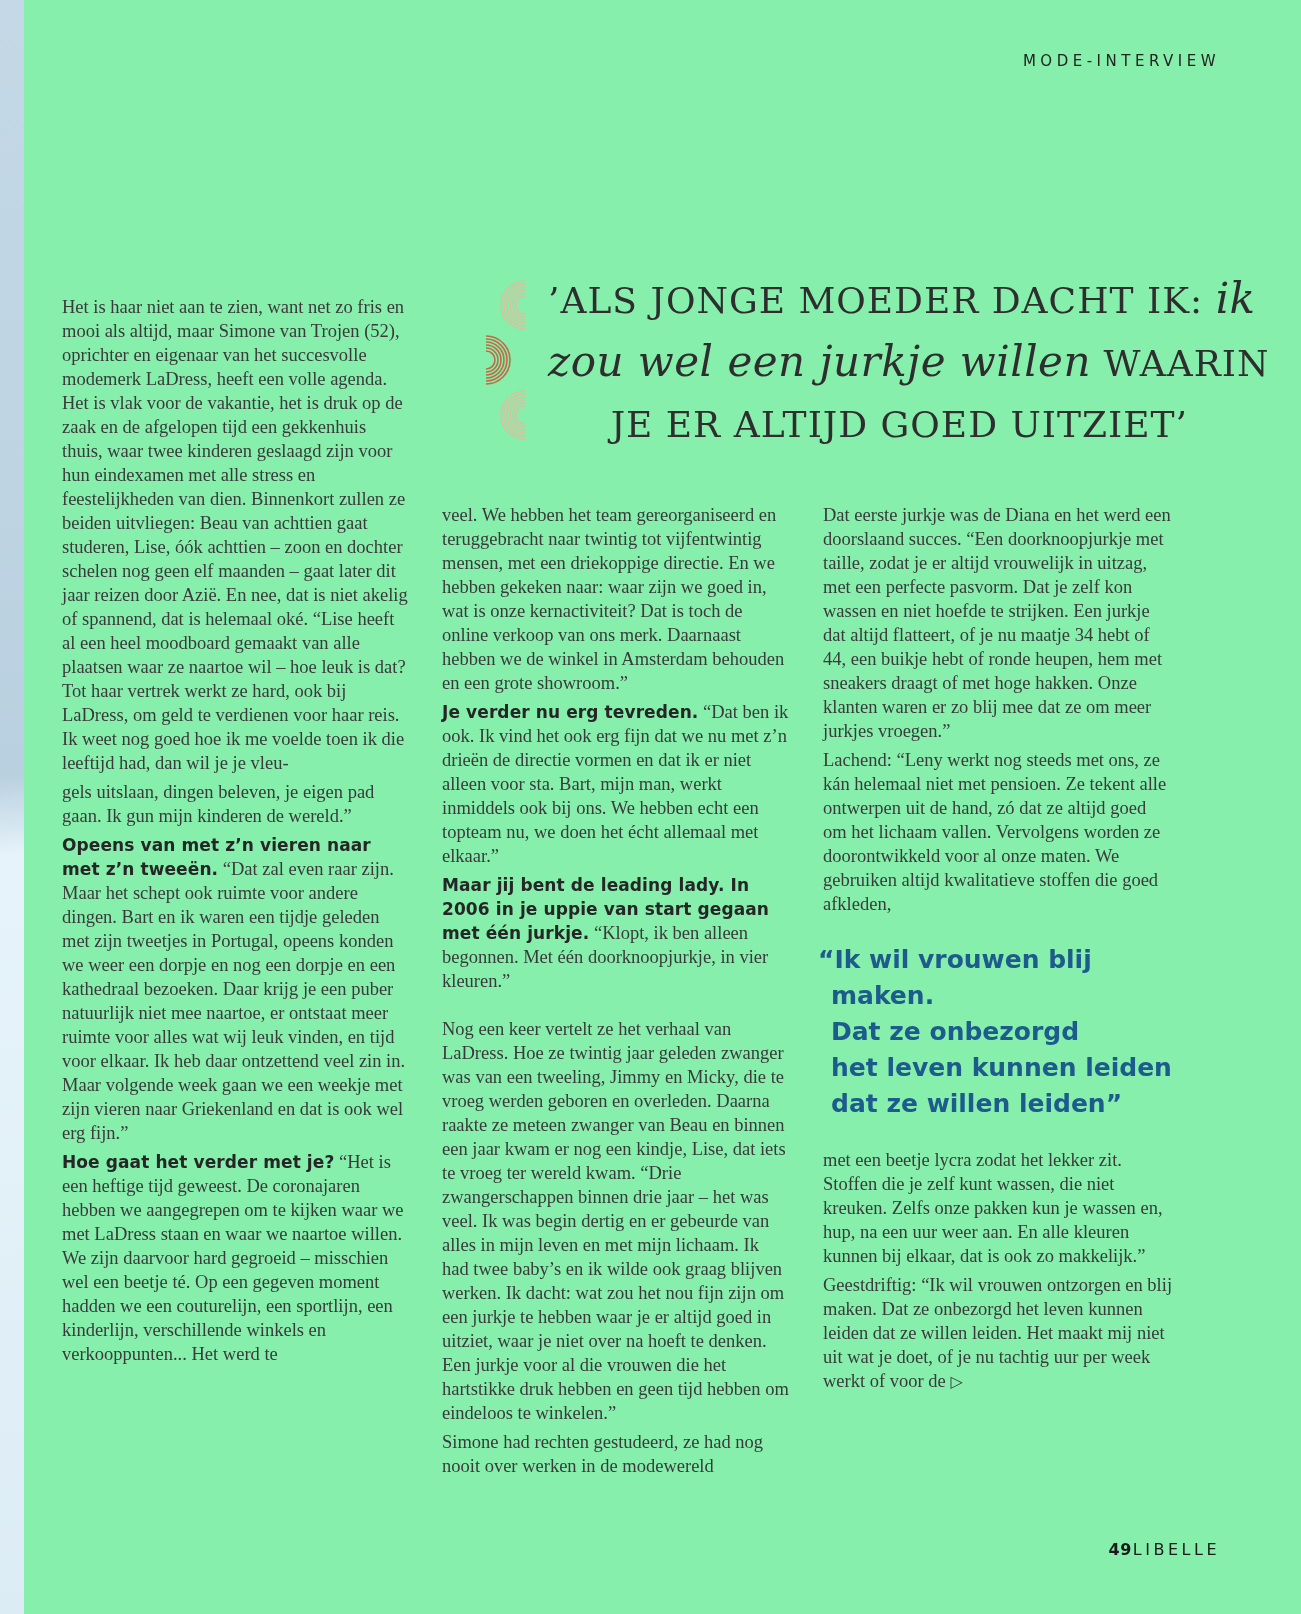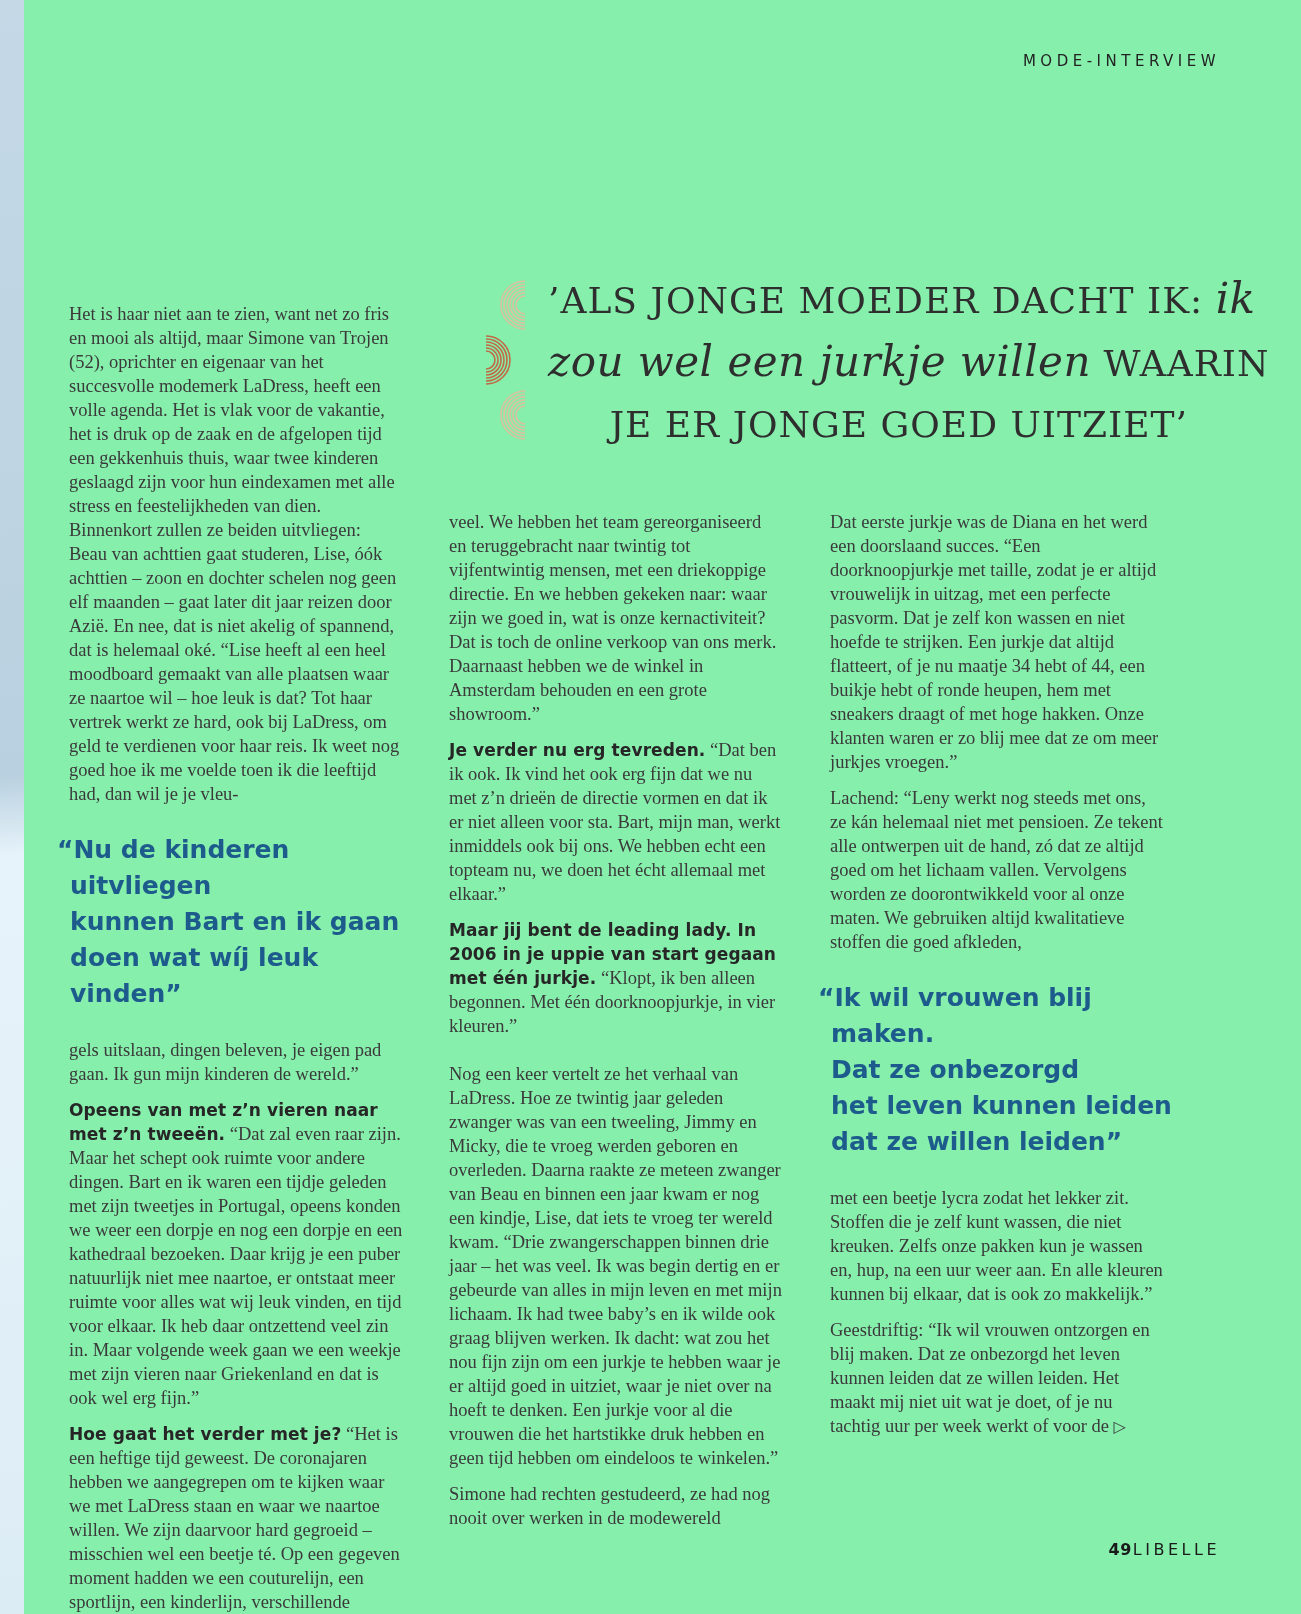--- a/index.html
+++ b/index.html
@@ -39,21 +39,21 @@
   .pq-it{
     font-family:"DejaVu Serif", serif;
     font-style:italic;font-size:42px;letter-spacing:0.5px;
   }
   
   .col{position:absolute;width:358px;}
   #col1{left:57px;top:290px;}
   #col2{left:437px;top:498px;}
   #col3{left:818px;top:498px;width:360px;}
   .body{
-    margin:12px;
+    margin:5px;
     font-family:"Liberation Serif", serif;
     font-size:18.5px;line-height:24px;color:#3a3a3a;
   }
   .body.gap-top{margin-top:24px;}
   .lead{
     font-family:"DejaVu Sans", sans-serif;
     font-weight:bold;font-size:17px;color:#262626;
     letter-spacing:0.1px;
   }
   .blue-quote{
@@ -117,30 +117,27 @@
       </g>
     </svg>
     <div class="pq-text">
       <div class="pq-line">
         <span class="pq-caps">’ALS JONGE MOEDER DACHT IK: </span><span class="pq-it">ik</span>
       </div>
       <div class="pq-line">
         <span class="pq-it">zou wel een jurkje willen</span><span class="pq-caps"> WAARIN</span>
       </div>
       <div class="pq-line">
-        <span class="pq-caps">JE ER JONGE GOED UITZIET’</span>
+        <span class="pq-caps">JE ER ALTIJD GOED UITZIET’</span>
       </div>
     </div>
   </div>
 
   <div class="col" id="col1">
     <p class="body">Het is haar niet aan te zien, want net zo fris en mooi als altijd, maar Simone van Trojen (52), oprichter en eigenaar van het succesvolle modemerk LaDress, heeft een volle agenda. Het is vlak voor de vakantie, het is druk op de zaak en de afgelopen tijd een gekkenhuis thuis, waar twee kinderen geslaagd zijn voor hun eindexamen met alle stress en feestelijkheden van dien. Binnenkort zullen ze beiden uitvliegen: Beau van achttien gaat studeren, Lise, óók achttien – zoon en dochter schelen nog geen elf maanden – gaat later dit jaar reizen door Azië. En nee, dat is niet akelig of spannend, dat is helemaal oké. “Lise heeft al een heel moodboard gemaakt van alle plaatsen waar ze naartoe wil – hoe leuk is dat? Tot haar vertrek werkt ze hard, ook bij LaDress, om geld te verdienen voor haar reis. Ik weet nog goed hoe ik me voelde toen ik die leeftijd had, dan wil je je vleu-</p>
-    <div class="blue-quote">“Nu de kinderen uitvliegen
-kunnen Bart en ik gaan
-doen wat wíj leuk vinden”</div>
     <p class="body">gels uitslaan, dingen beleven, je eigen pad gaan. Ik gun mijn kinderen de wereld.”</p>
     <p class="body"><span class="lead">Opeens van met z’n vieren naar met z’n tweeën.</span><span> “Dat zal even raar zijn. Maar het schept ook ruimte voor andere dingen. Bart en ik waren een tijdje geleden met zijn tweetjes in Portugal, opeens konden we weer een dorpje en nog een dorpje en een kathedraal bezoeken. Daar krijg je een puber natuurlijk niet mee naartoe, er ontstaat meer ruimte voor alles wat wij leuk vinden, en tijd voor elkaar. Ik heb daar ontzettend veel zin in. Maar volgende week gaan we een weekje met zijn vieren naar Griekenland en dat is ook wel erg fijn.”</span></p>
     <p class="body"><span class="lead">Hoe gaat het verder met je?</span><span> “Het is een heftige tijd geweest. De coronajaren hebben we aangegrepen om te kijken waar we met LaDress staan en waar we naartoe willen. We zijn daarvoor hard gegroeid – misschien wel een beetje té. Op een gegeven moment hadden we een couturelijn, een sportlijn, een kinderlijn, verschillende winkels en verkooppunten... Het werd te</span></p>
   </div>
 
   <div class="col" id="col2">
     <p class="body">veel. We hebben het team gereorganiseerd en teruggebracht naar twintig tot vijfentwintig mensen, met een driekoppige directie. En we hebben gekeken naar: waar zijn we goed in, wat is onze kernactiviteit? Dat is toch de online verkoop van ons merk. Daarnaast hebben we de winkel in Amsterdam behouden en een grote showroom.”</p>
     <p class="body"><span class="lead">Je verder nu erg tevreden.</span><span> “Dat ben ik ook. Ik vind het ook erg fijn dat we nu met z’n drieën de directie vormen en dat ik er niet alleen voor sta. Bart, mijn man, werkt inmiddels ook bij ons. We hebben echt een topteam nu, we doen het écht allemaal met elkaar.”</span></p>
     <p class="body"><span class="lead">Maar jij bent de leading lady. In 2006 in je uppie van start gegaan met één jurkje.</span><span> “Klopt, ik ben alleen begonnen. Met één doorknoopjurkje, in vier kleuren.”</span></p>
     <p class="body gap-top">Nog een keer vertelt ze het verhaal van LaDress. Hoe ze twintig jaar geleden zwanger was van een tweeling, Jimmy en Micky, die te vroeg werden geboren en overleden. Daarna raakte ze meteen zwanger van Beau en binnen een jaar kwam er nog een kindje, Lise, dat iets te vroeg ter wereld kwam. “Drie zwangerschappen binnen drie jaar – het was veel. Ik was begin dertig en er gebeurde van alles in mijn leven en met mijn lichaam. Ik had twee baby’s en ik wilde ook graag blijven werken. Ik dacht: wat zou het nou fijn zijn om een jurkje te hebben waar je er altijd goed in uitziet, waar je niet over na hoeft te denken. Een jurkje voor al die vrouwen die het hartstikke druk hebben en geen tijd hebben om eindeloos te winkelen.”</p>

